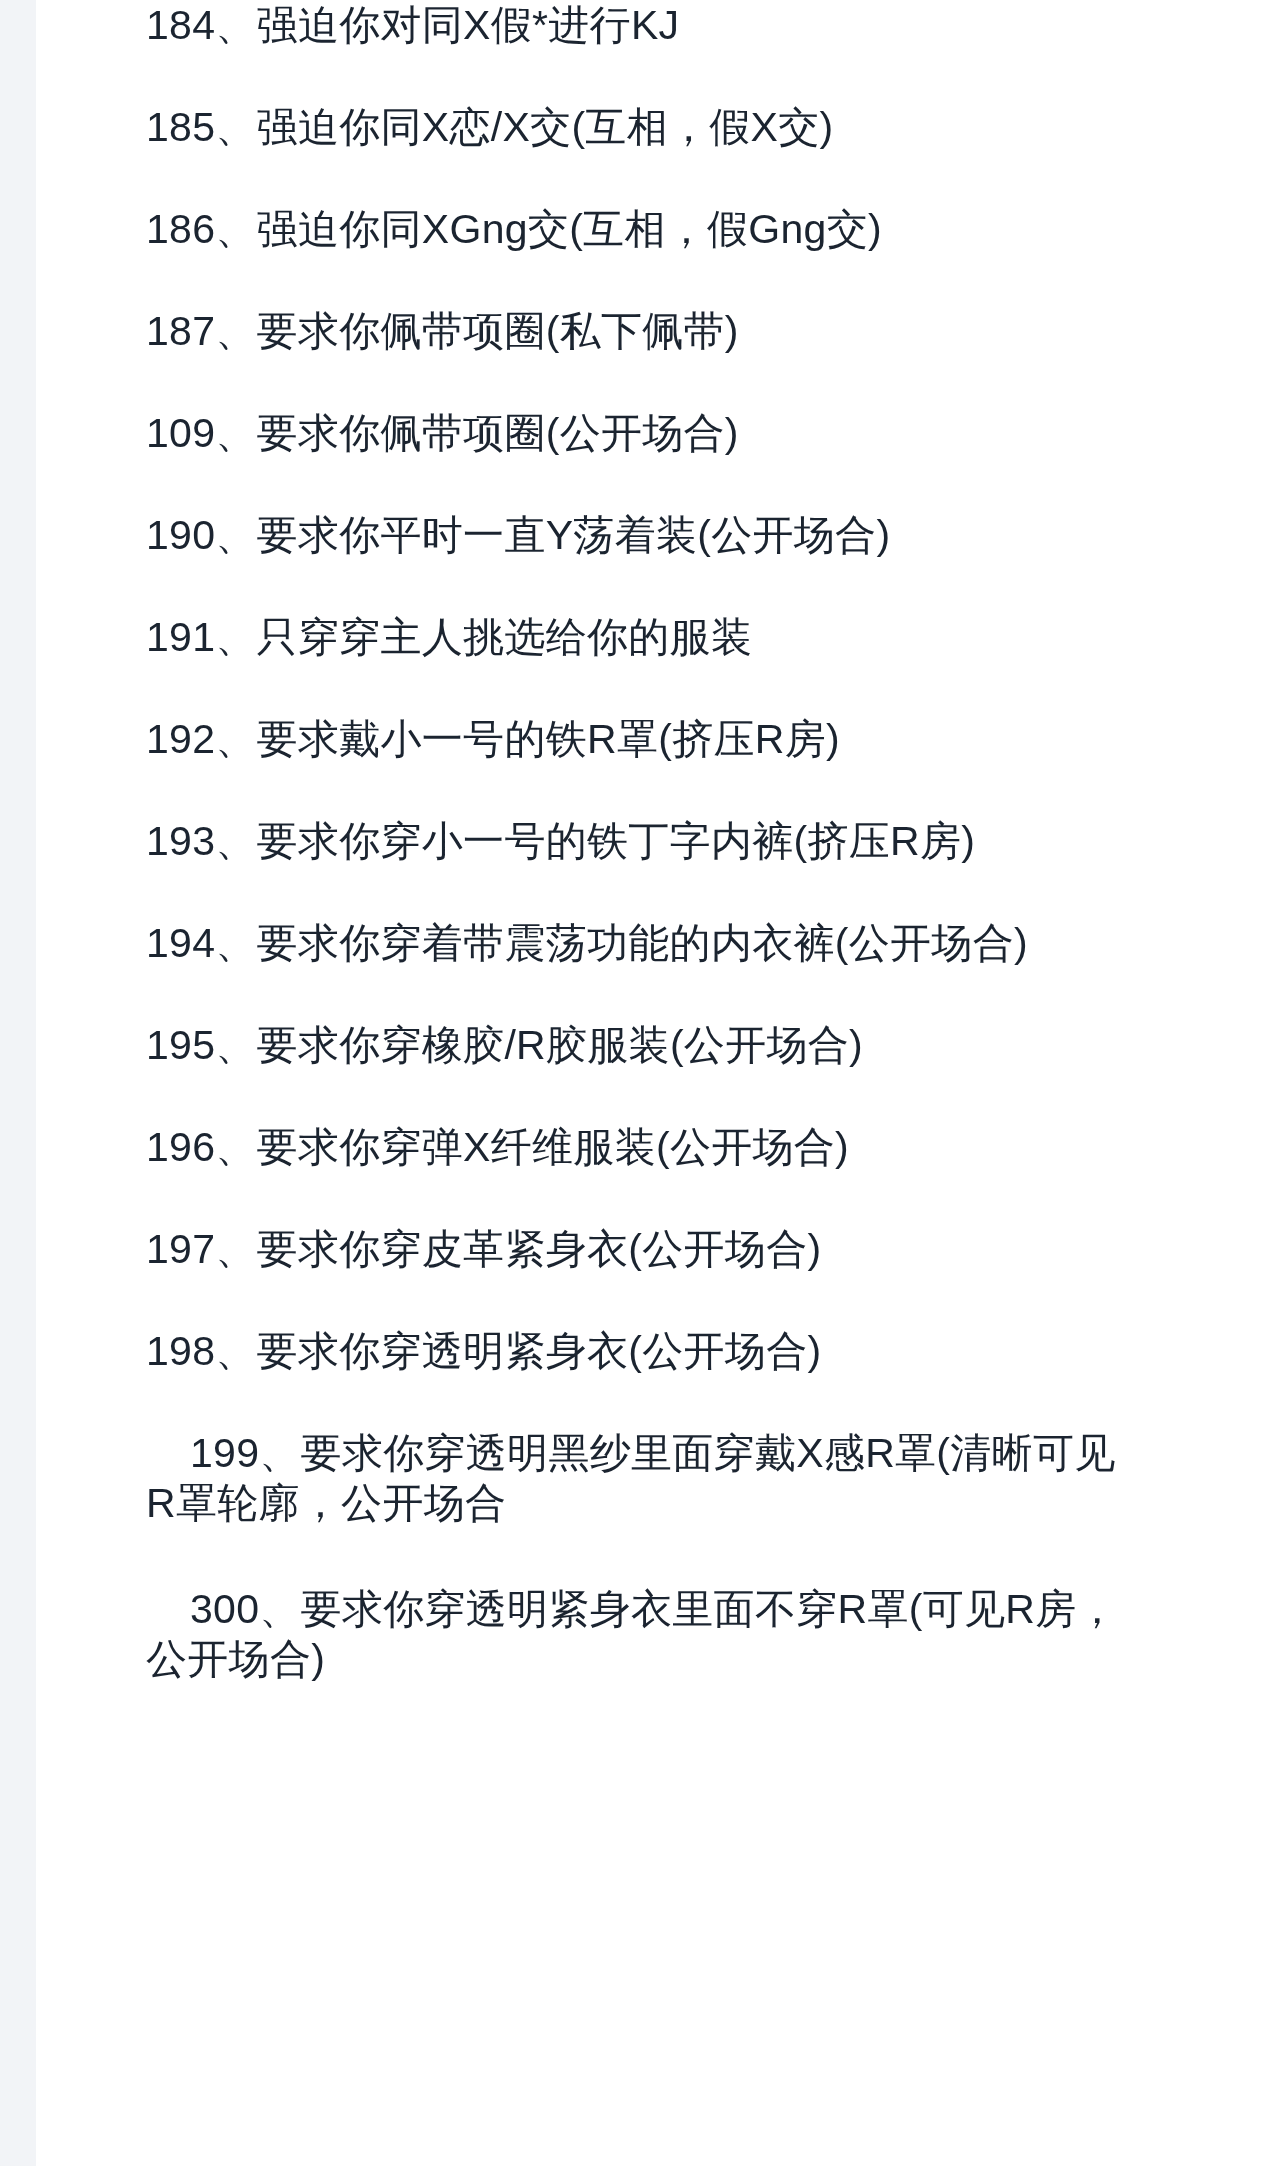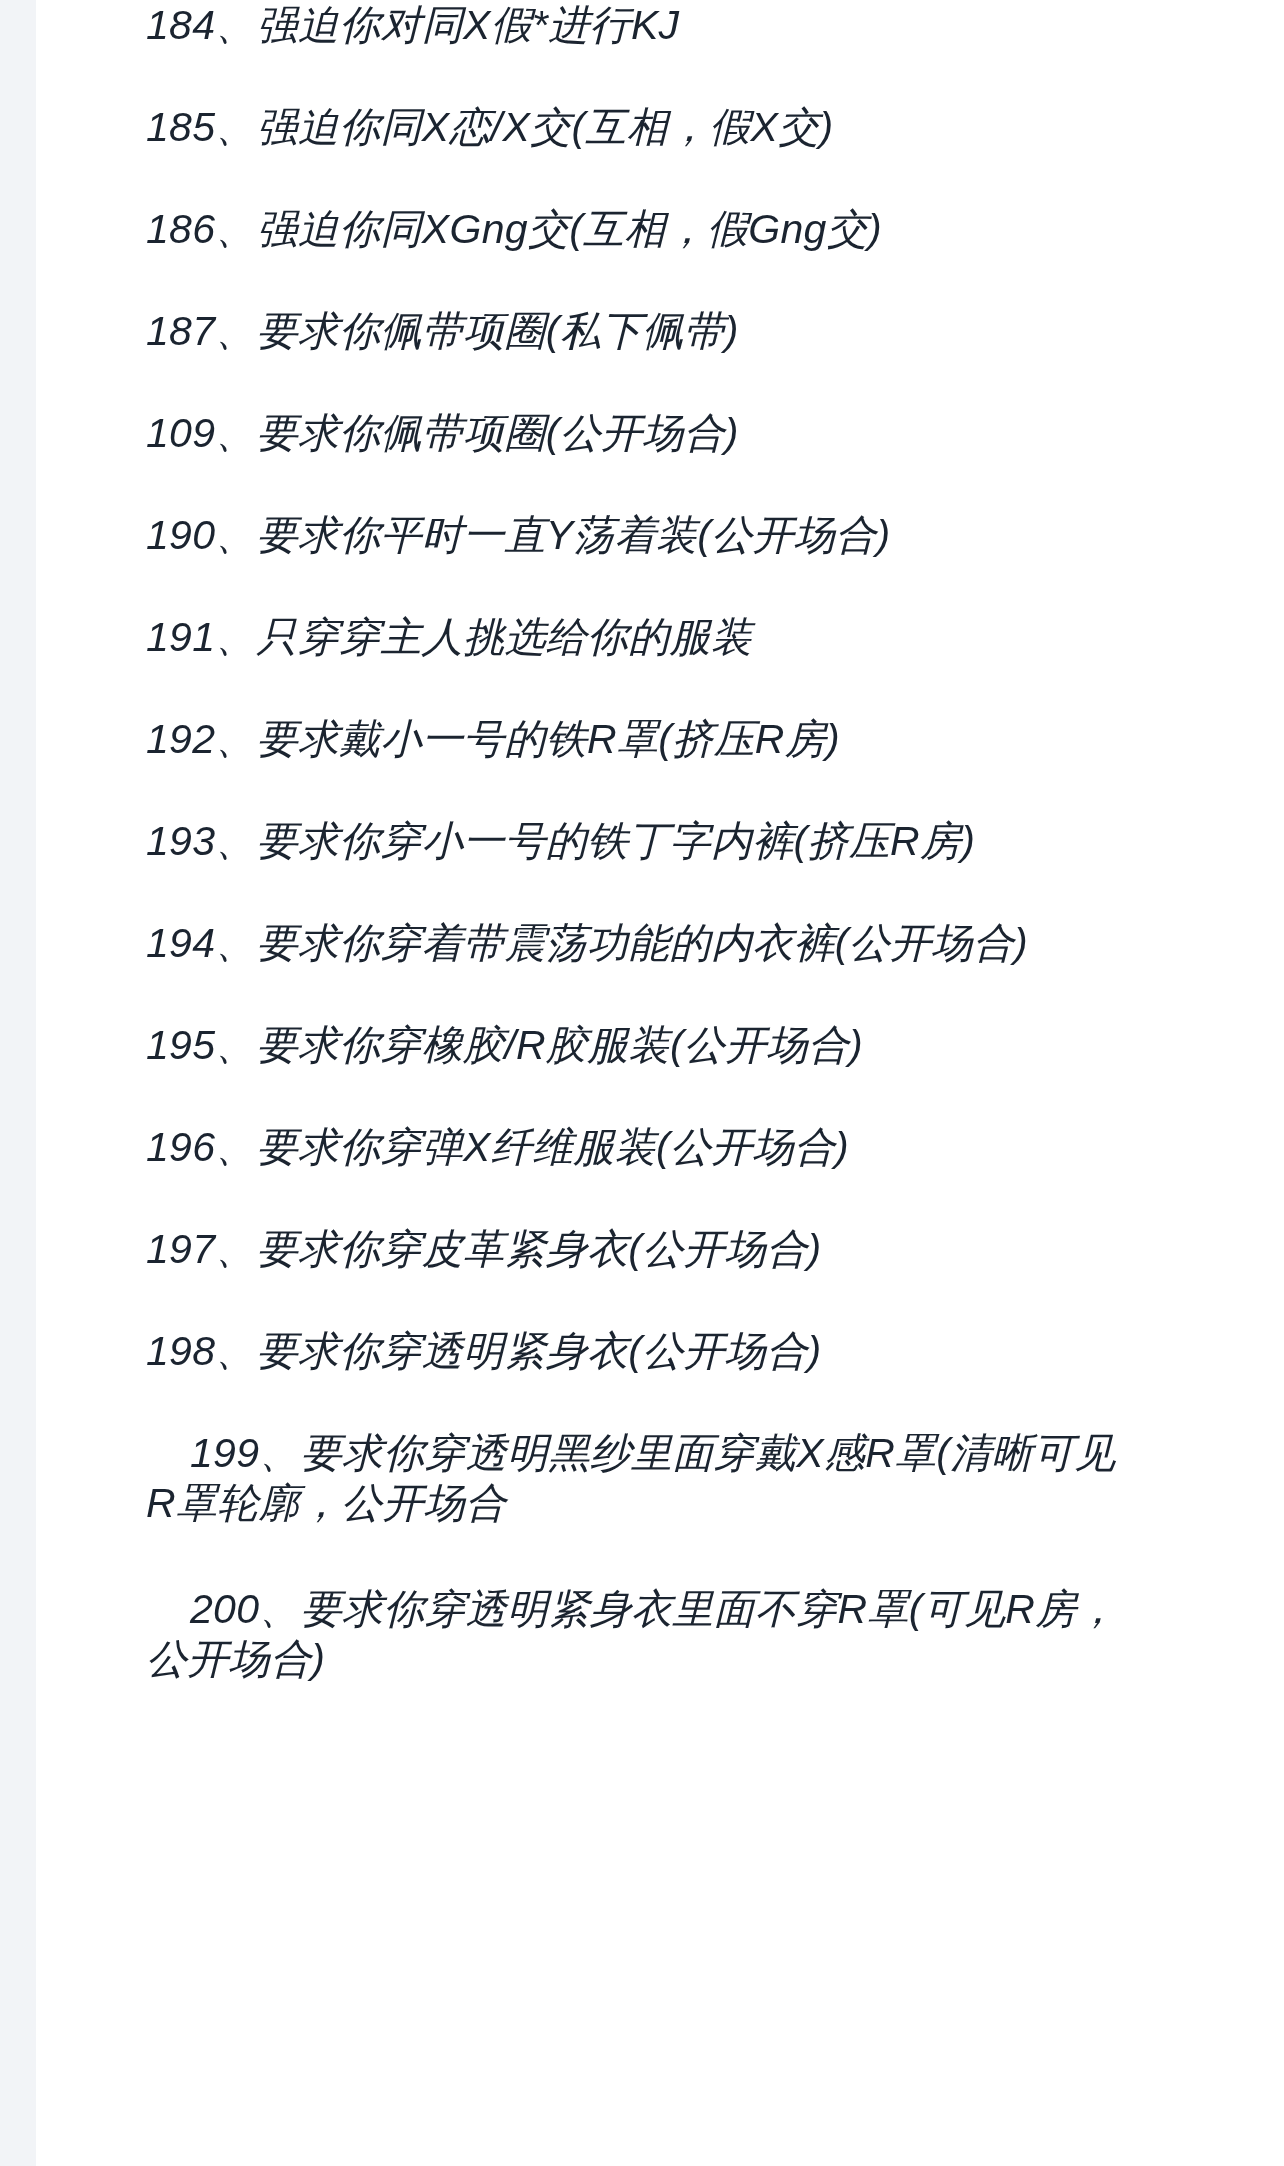--- a/index.html
+++ b/index.html
@@ -12,21 +12,20 @@
     min-height: 2166px;
     font-family: "Liberation Sans", "DejaVu Sans", sans-serif;
     -webkit-font-smoothing: antialiased;
   }
   .page {
     position: relative;
     width: 1186px;
     min-height: 2166px;
     background: #ffffff;
     box-sizing: border-box;
-    font-style: italic;
   }
   .left-rail {
     position: absolute;
     left: 0;
     top: 0;
     width: 36px;
     height: 100%;
     background: #f2f4f7;
   }
   .content {
@@ -67,15 +66,15 @@
     <p class="line">190、要求你平时一直Y荡着装(公开场合)</p>
     <p class="line">191、只穿穿主人挑选给你的服装</p>
     <p class="line">192、要求戴小一号的铁R罩(挤压R房)</p>
     <p class="line">193、要求你穿小一号的铁丁字内裤(挤压R房)</p>
     <p class="line">194、要求你穿着带震荡功能的内衣裤(公开场合)</p>
     <p class="line">195、要求你穿橡胶/R胶服装(公开场合)</p>
     <p class="line">196、要求你穿弹X纤维服装(公开场合)</p>
     <p class="line">197、要求你穿皮革紧身衣(公开场合)</p>
     <p class="line">198、要求你穿透明紧身衣(公开场合)</p>
     <p class="line wrapped">199、要求你穿透明黑纱里面穿戴X感R罩(清晰可见R罩轮廓，公开场合</p>
-    <p class="line wrapped">200、要求你穿透明紧身衣里面不穿R罩(可见R房，公开场合)</p>
+    <p class="line wrapped">300、要求你穿透明紧身衣里面不穿R罩(可见R房，公开场合)</p>
   </div>
 </div>
 
 </body></html>

